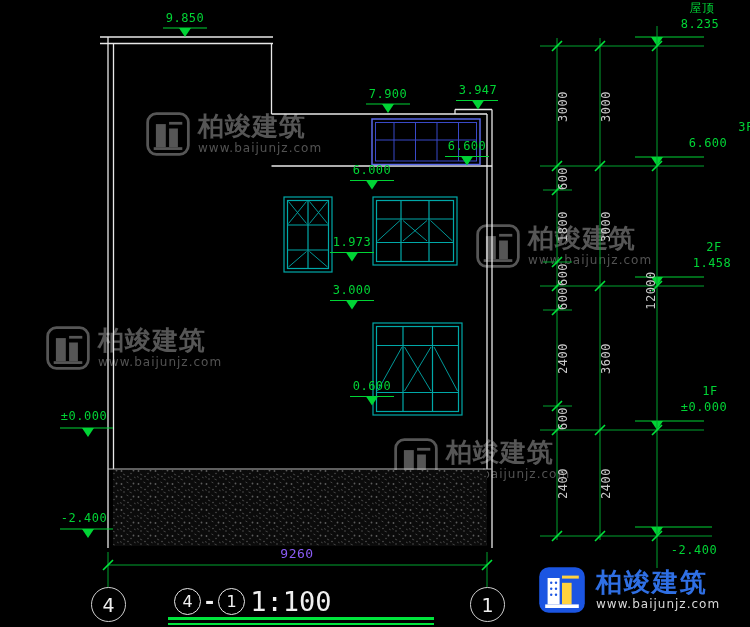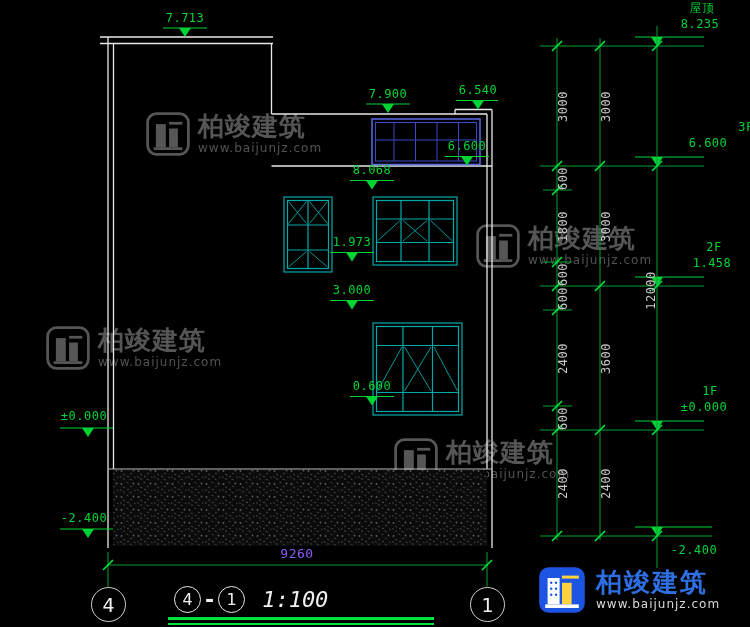--- a/index.html
+++ b/index.html
@@ -16,21 +16,21 @@
   .wm-url{font-size:12px;color:#898989;letter-spacing:1px;}
   .footer-brand{position:absolute;left:538px;top:566px;display:flex;align-items:center;gap:10px;}
   .fb-logo{width:48px;height:48px;flex:0 0 auto;}
   .fb-brand{font-size:26px;font-weight:bold;color:#2f6fe4;letter-spacing:2px;line-height:1.05;}
   .fb-url{font-size:12px;color:#d8d8d8;letter-spacing:1px;}
   .title{position:absolute;left:174px;top:586px;display:flex;align-items:center;gap:5px;color:#f0f0f0;}
   .circ{width:25px;height:25px;border:1.6px solid #e8e8e8;border-radius:50%;display:flex;
         align-items:center;justify-content:center;font-size:16px;flex:0 0 auto;}
   .dash{font-size:22px;font-weight:bold;margin:0 -1px;}
   .tname{font-size:27px;font-weight:bold;letter-spacing:2px;}
-  .tscale{font-size:22px;margin-left:12px;font-family:"DejaVu Sans Mono",monospace;font-style:italic;}
+  .tscale{font-size:27px;font-family:"DejaVu Sans Mono",monospace;}
   .tl1{position:absolute;left:168px;top:617px;width:266px;height:3px;background:#00e43c;}
   .tl2{position:absolute;left:168px;top:623px;width:266px;height:1.5px;background:#00e43c;}
   .bubble{position:absolute;width:33px;height:33px;border:1.7px solid #cfcfcf;border-radius:50%;
           color:#efefef;font-size:19px;display:flex;align-items:center;justify-content:center;}
 </style>
 </head>
 <body>
 
 <div id="stage">
 
@@ -185,25 +185,25 @@
     </g>
 
     <g stroke="#00e43c" stroke-width="1.6">
       <path d="M552 51 L562 41 M552 171 L562 161 M552 195 L562 185 M552 267 L562 257 M552 291 L562 281 M552 315 L562 305 M552 411 L562 401 M552 435 L562 425 M552 541 L562 531"></path>
       <path d="M595 51 L605 41 M595 171 L605 161 M595 291 L605 281 M595 435 L605 425 M595 541 L605 531"></path>
       <path d="M652 51 L662 41 M652 171 L662 161 M652 291 L662 281 M652 435 L662 425 M652 541 L662 531"></path>
       <path d="M103 570 L113 560 M482 570 L492 560"></path>
     </g>
   </svg>
 
-  <div class="lbl" style="left:157px;top:12px">7.713</div>
+  <div class="lbl" style="left:157px;top:12px">9.850</div>
   <div class="lbl" style="left:360px;top:88px">7.900</div>
-  <div class="lbl" style="left:450px;top:84px">6.540</div>
+  <div class="lbl" style="left:450px;top:84px">3.947</div>
   <div class="lbl" style="left:439px;top:140px">6.600</div>
-  <div class="lbl" style="left:344px;top:164px">8.068</div>
+  <div class="lbl" style="left:344px;top:164px">6.000</div>
   <div class="lbl" style="left:324px;top:236px">1.973</div>
   <div class="lbl" style="left:324px;top:284px">3.000</div>
   <div class="lbl" style="left:344px;top:380px">0.600</div>
   <div class="lbl" style="left:52px;top:410px;width:64px">±0.000</div>
   <div class="lbl" style="left:52px;top:512px;width:64px">-2.400</div>
 
   <div class="lbl lbl-w" style="left:267px;top:547px;width:60px;font-size:13px">9260</div>
 
   <div class="lbl rot" style="left:533px;top:100px">3000</div>
   <div class="lbl rot" style="left:533px;top:172px">600</div>

